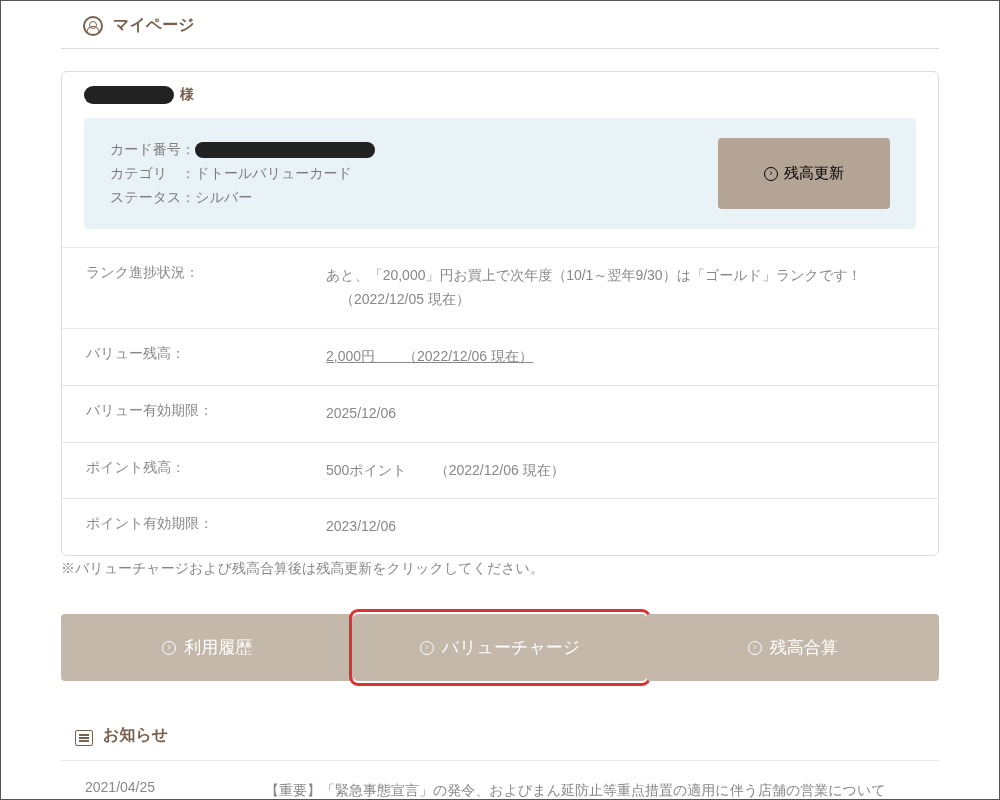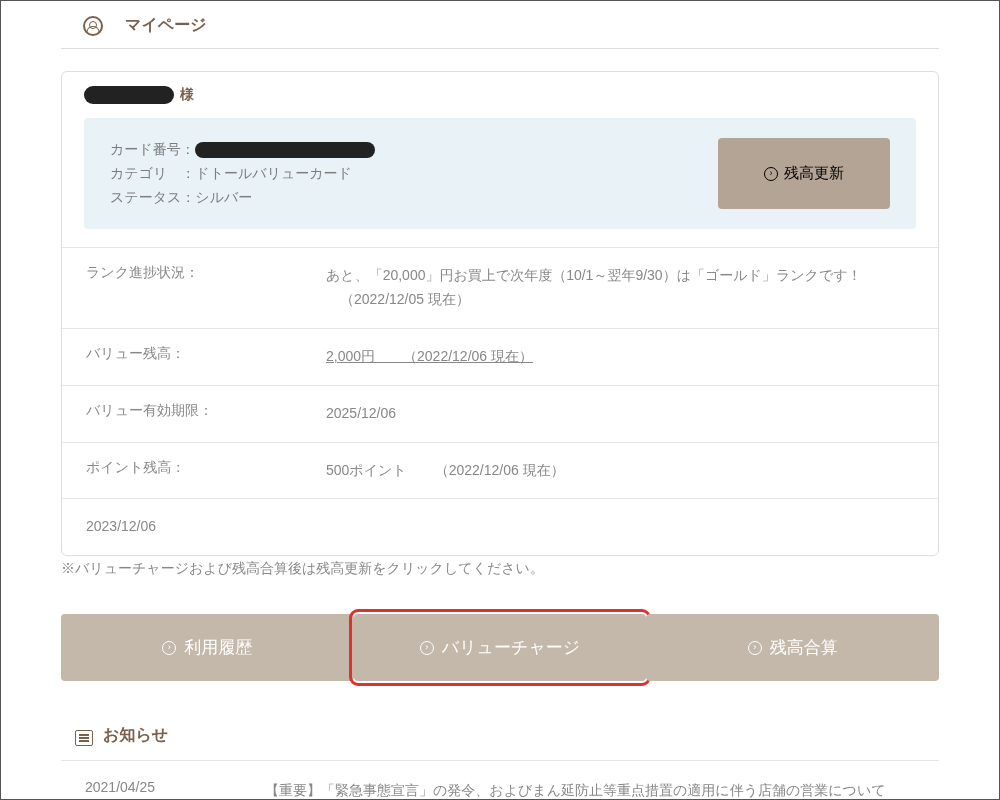--- a/index.html
+++ b/index.html
@@ -12,21 +12,21 @@
   .page {
     width: 1000px;
     height: 800px;
     border: 1px solid #555;
     padding: 8px 60px 0 60px;
     overflow: hidden;
   }
   .mypage-header {
     display: flex;
     align-items: center;
-    gap: 22px;
+    gap: 10px;
     padding: 6px 0 12px 22px;
     border-bottom: 1px solid #ddd;
     color: #7a5f4a;
   }
   .mypage-header .icon {
     width: 20px; height: 20px;
     border: 2px solid #7a5f4a;
     border-radius: 50%;
     position: relative;
   }
@@ -231,20 +231,21 @@
         </div>
         <div class="detail-row">
           <div class="detail-label">バリュー有効期限：</div>
           <div class="detail-value" style="white-space: pre-line;">2025/12/06</div>
         </div>
         <div class="detail-row">
           <div class="detail-label">ポイント残高：</div>
           <div class="detail-value" style="white-space: pre-line;">500ポイント　　（2022/12/06 現在）</div>
         </div>
         <div class="detail-row">
+          <div class="detail-label">ポイント有効期限：</div>
           <div class="detail-value" style="white-space: pre-line;">2023/12/06</div>
         </div>
       </div>
 
   </div>
 
   <div class="note">※バリューチャージおよび残高合算後は残高更新をクリックしてください。</div>
 
   <div class="action-row">
     <button class="action-btn">

